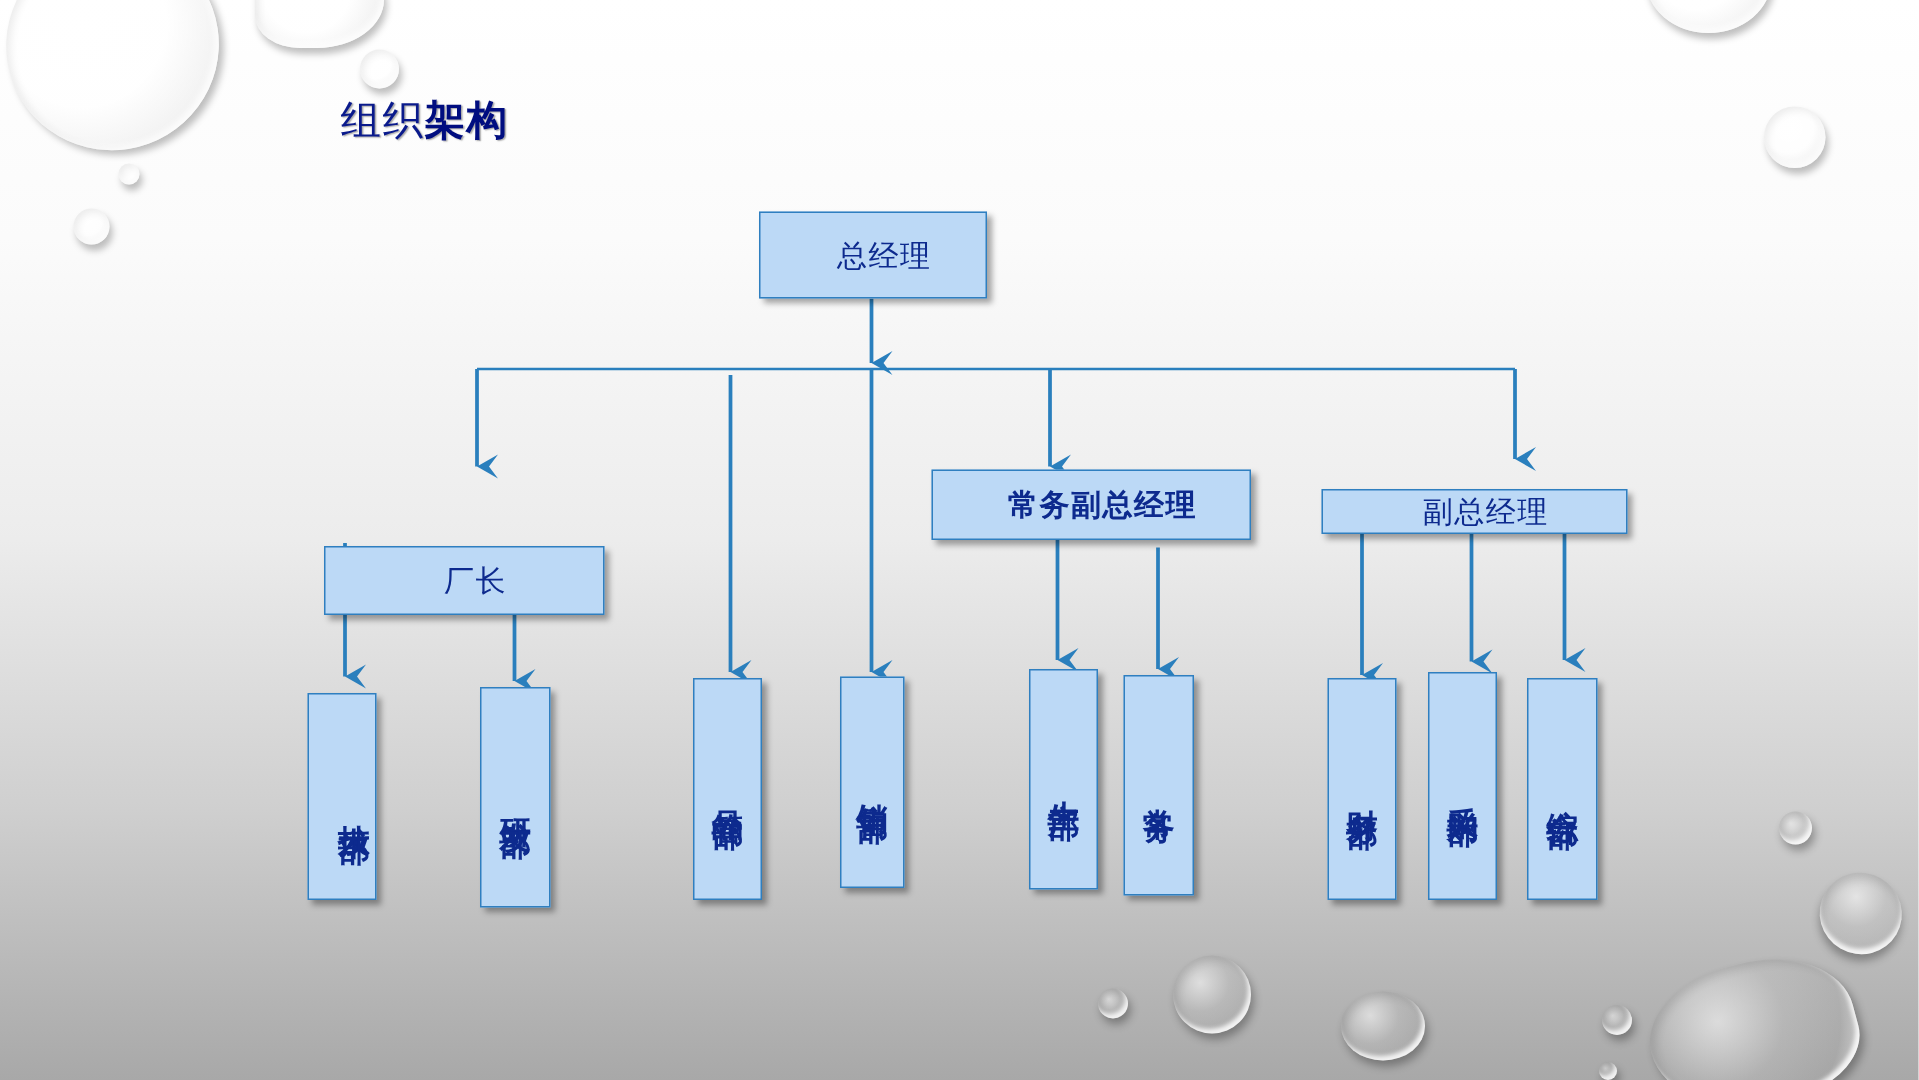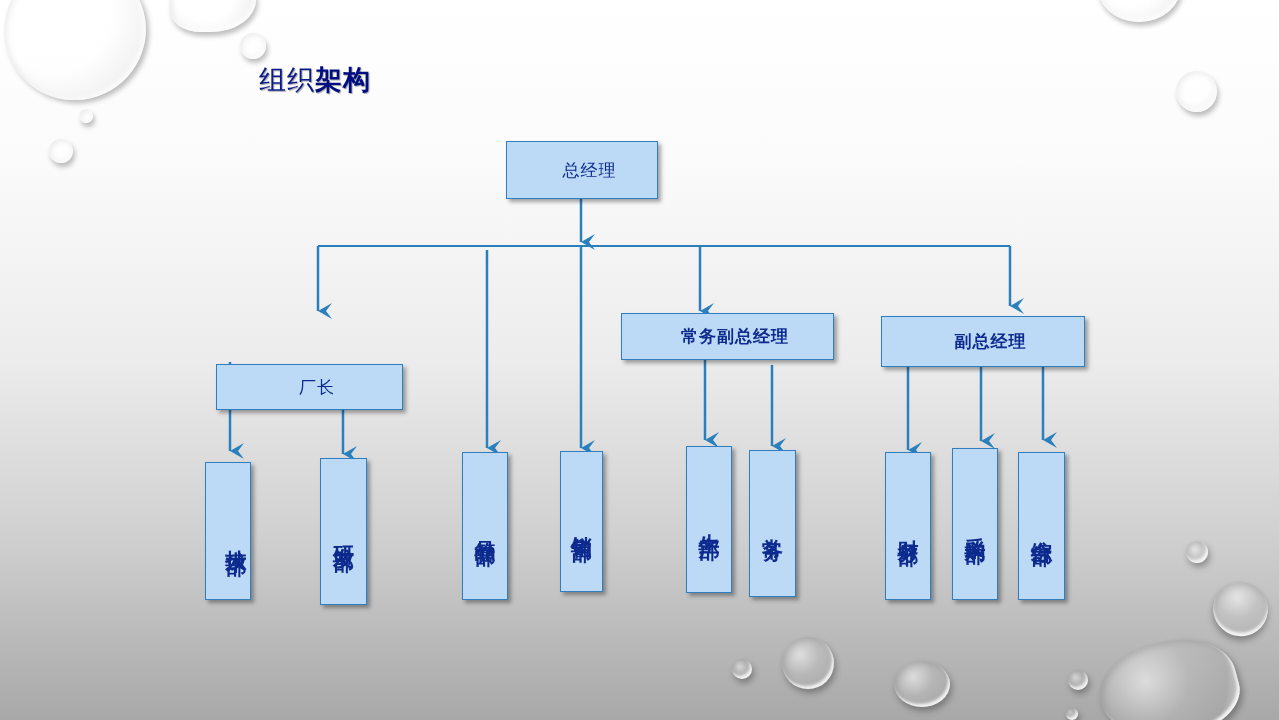--- a/index.html
+++ b/index.html
@@ -14,30 +14,29 @@
     box-shadow: 2px 4px 5px rgba(0,0,0,0.25), inset -2px -3px 4px rgba(255,255,255,0.8), inset 2px 2px 6px rgba(0,0,0,0.08);
   }
   .drop.dark {
     background: radial-gradient(circle at 35% 35%, rgba(255,255,255,0.55) 0%, rgba(200,200,200,0.25) 40%, rgba(150,150,150,0.15) 75%, rgba(255,255,255,0.7) 100%);
     box-shadow: 2px 4px 6px rgba(0,0,0,0.3), inset -2px -3px 3px rgba(255,255,255,0.85), inset 3px 3px 6px rgba(0,0,0,0.1);
   }
   .title {
     position:absolute; left:227px; top:62px;
     font-size:27px; color:#0a1a8c; letter-spacing:1px;
     text-shadow: 1px 1px 1px rgba(0,0,0,0.35);
-    margin-left: 32px;
   }
   .title .b { font-weight:bold; color:#000d80; }
   .box {
     position:absolute; background:#bcd9f6; border:1.5px solid #2f7fc0;
     box-shadow: 3px 3px 4px rgba(0,0,0,0.35);
     color:#0d2a8e; display:flex; align-items:center; justify-content:center;
     box-sizing:border-box;
   }
-  .hbox { font-size:17px; letter-spacing:1px;padding-left:15px; }
+  .hbox { font-size:20px; letter-spacing:1px;padding-left:15px; }
   .vbox { font-size:21px; line-height:28px; writing-mode:vertical-rl; text-orientation:upright; letter-spacing:2px; font-weight:bold; }
   svg.lines { position:absolute; left:0; top:0; }
 </style>
 </head>
 <body>
 
 <div class="drop" style="left:4px;top:-40px;width:142px;height:140px;transform:rotate(-20deg);"></div>
 <div class="drop" style="left:170px;top:-30px;width:86px;height:62px;border-radius:45% 55% 60% 40%;"></div>
 <div class="drop" style="left:240px;top:33px;width:26px;height:26px;"></div>
 <div class="drop" style="left:79px;top:109px;width:14px;height:14px;"></div>
@@ -84,21 +83,21 @@
 <div class="box hbox" style="left:506px;top:141px;width:152px;height:58px;">
   <span>总经理</span>
 </div>
 
 <div class="box hbox" style="left:216px;top:317px;width:187px;height:46px;margin-top:47px;">
   <span>厂长</span>
 </div>
 <div class="box hbox" style="left:621px;top:313px;width:213px;height:47px;font-weight:bold;justify-content:center;">
   <span>常务副总经理</span>
 </div>
-<div class="box hbox" style="left:881px;top:316px;width:204px;height:51px;font-weight:bold;">
+<div class="box hbox" style="left:881px;top:326px;width:204px;height:30px;font-weight:normal;">
   <span>副总经理</span>
 </div>
 
 <div class="box vbox" style="left:205px;top:462px;width:46px;height:138px;align-items:flex-start;padding-top:10px;">
   <span>技术部</span>
 </div>
 <div class="box vbox" style="left:320px;top:458px;width:47px;height:147px;">
   <span>研发部</span>
 </div>
 <div class="box vbox" style="left:462px;top:452px;width:46px;height:148px;">

